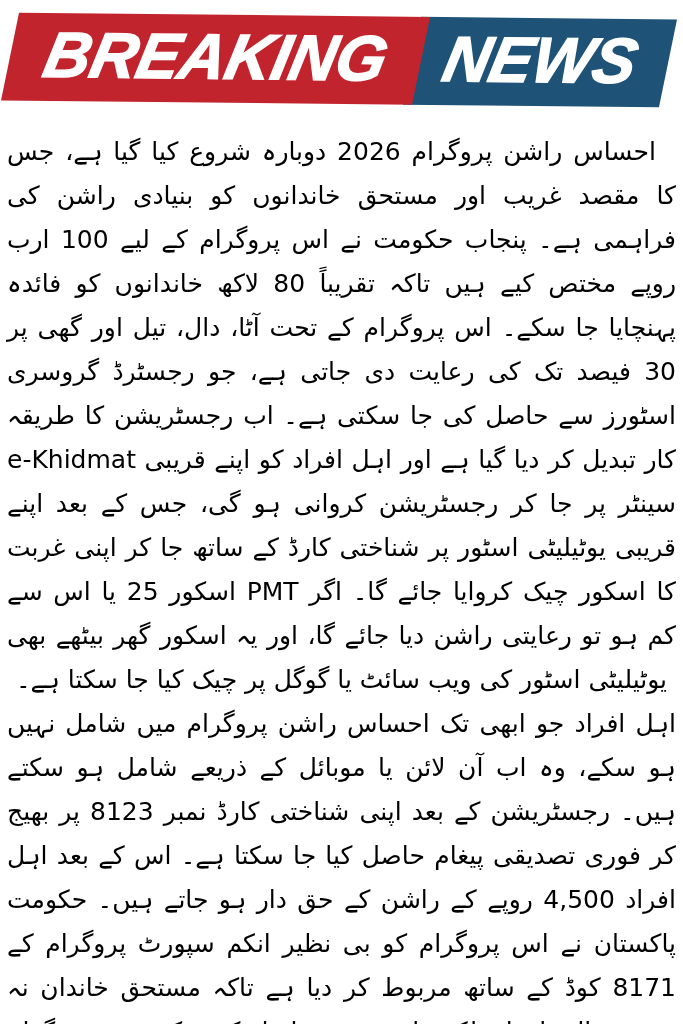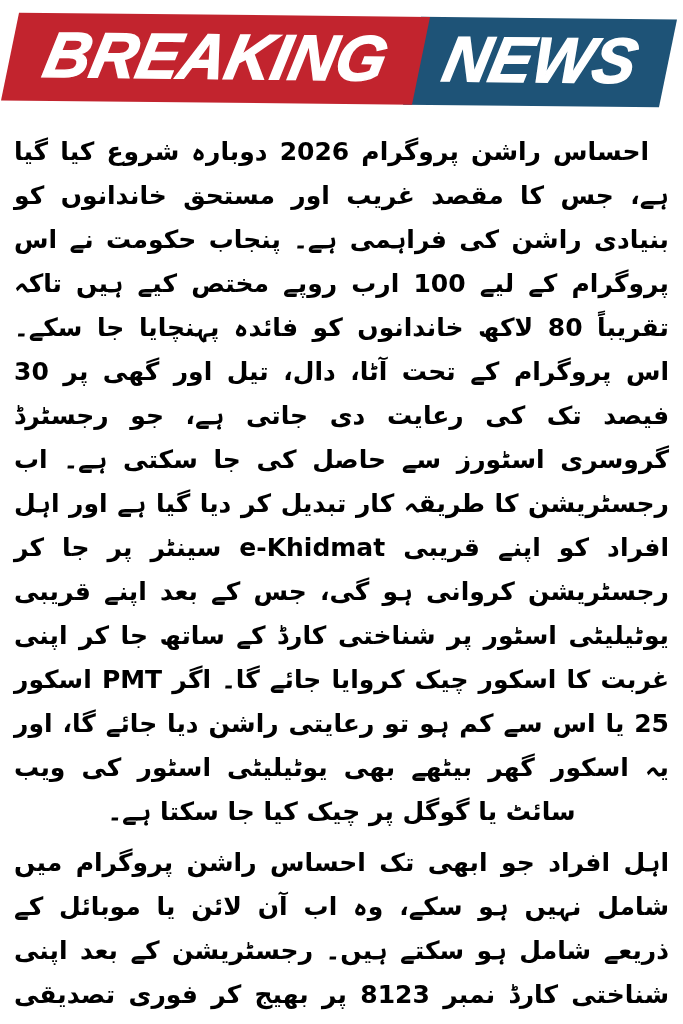--- a/index.html
+++ b/index.html
@@ -61,23 +61,22 @@
     margin: 26px 7px 0 7px;
     color: #000000;
     font-family: "DejaVu Sans", sans-serif;
     font-size: 25px;
     line-height: 44px;
     text-align: justify;
     text-align-last: center;
     -moz-text-align-last: center;
   }
   .article p {
-    margin: 7px;
+    margin: 0;
     padding: 0;
-    font-weight: bold;
   }
   .article p.first-para {
     text-indent: 20px;
   }
 </style>
 </head>
 <body>
 
 <div class="banner">
   <div class="panel panel-red" style="background: rgb(194, 36, 46);">

